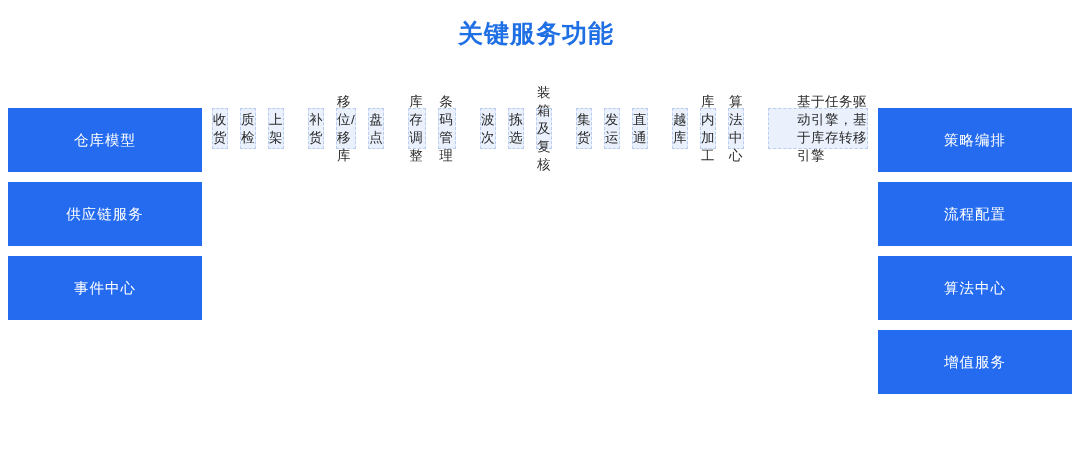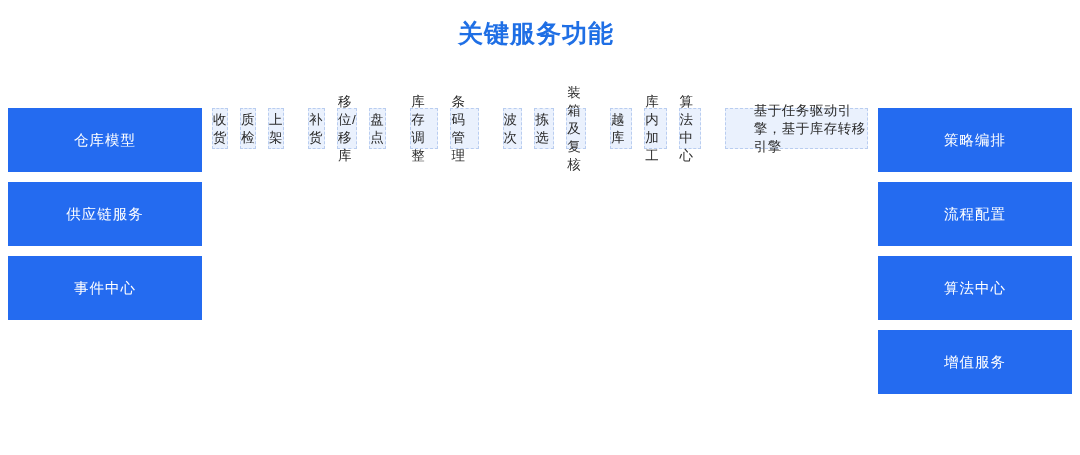--- a/index.html
+++ b/index.html
@@ -135,20 +135,31 @@
         </div>
       <div class="cell">
           <span>拣选</span>
         </div>
       <div class="cell">
           <span>装箱及复核</span>
         </div>
     </div>
     <div class="center-row">
       <div class="cell">
+          <span>集货</span>
+        </div>
+      <div class="cell">
+          <span>发运</span>
+        </div>
+      <div class="cell">
+          <span>直通</span>
+        </div>
+    </div>
+    <div class="center-row">
+      <div class="cell">
           <span>越库</span>
         </div>
       <div class="cell">
           <span>库内加工</span>
         </div>
       <div class="cell">
           <span>算法中心</span>
         </div>
     </div>
     <div class="center-row footer-row">

